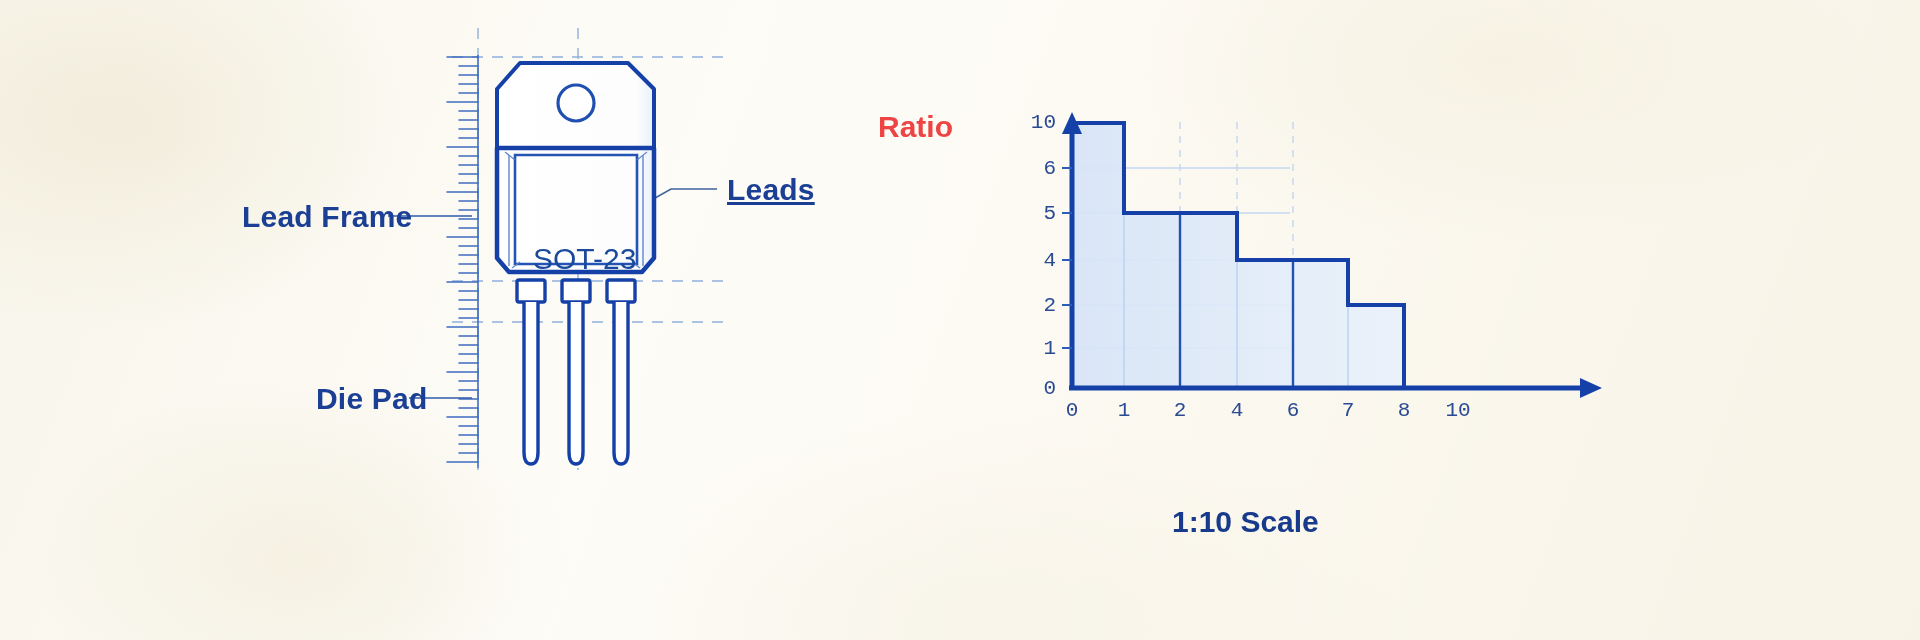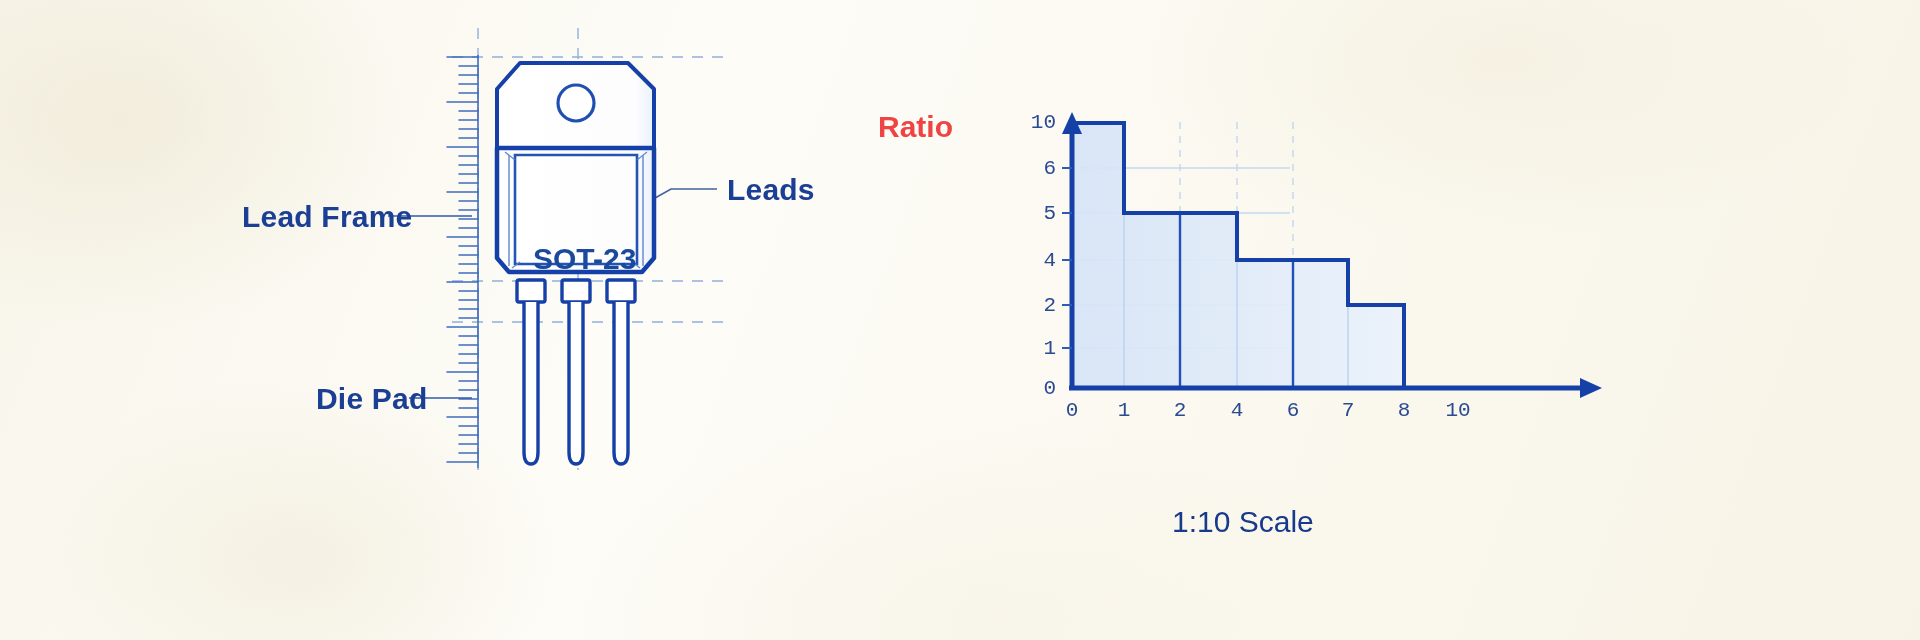--- a/index.html
+++ b/index.html
@@ -25,29 +25,29 @@
 
   .lbl{
     position:absolute;
     color:#1b3f94;
     font-weight:600;
     white-space:nowrap;
     letter-spacing:.2px;
   }
   #label-lead-frame{left:242px;top:200px;font-size:30px;}
   #label-die-pad{left:316px;top:382px;font-size:30px;}
-  #label-leads{left:727px;top:173px;font-size:30px;}
+  #label-leads{left:727px;top:173px;font-size:30px;text-decoration:underline;}
   #package-name{
-    position:absolute;left:533px;top:242px;font-size:30px;color:#1b4a9c;font-weight:700;
+    position:absolute;left:533px;top:242px;font-size:30px;color:#1b4a9c;font-weight:400;
   }
   #chart-title{
     position:absolute;left:878px;top:110px;font-size:30px;color:#ef4444;font-weight:700;
   }
   #chart-caption{
-    position:absolute;left:1172px;top:505px;font-size:30px;color:#173a8c;font-weight:400;
+    position:absolute;left:1172px;top:505px;font-size:30px;color:#173a8c;font-weight:700;
   }
   .tick-lbl{
     position:absolute;color:#2a4a93;font-size:21px;font-family:Liberation Mono, monospace;
     text-align:center;
   }
   .ytick-lbl{text-align:right;width:34px;}
 </style>
 </head>
 <body>
 

